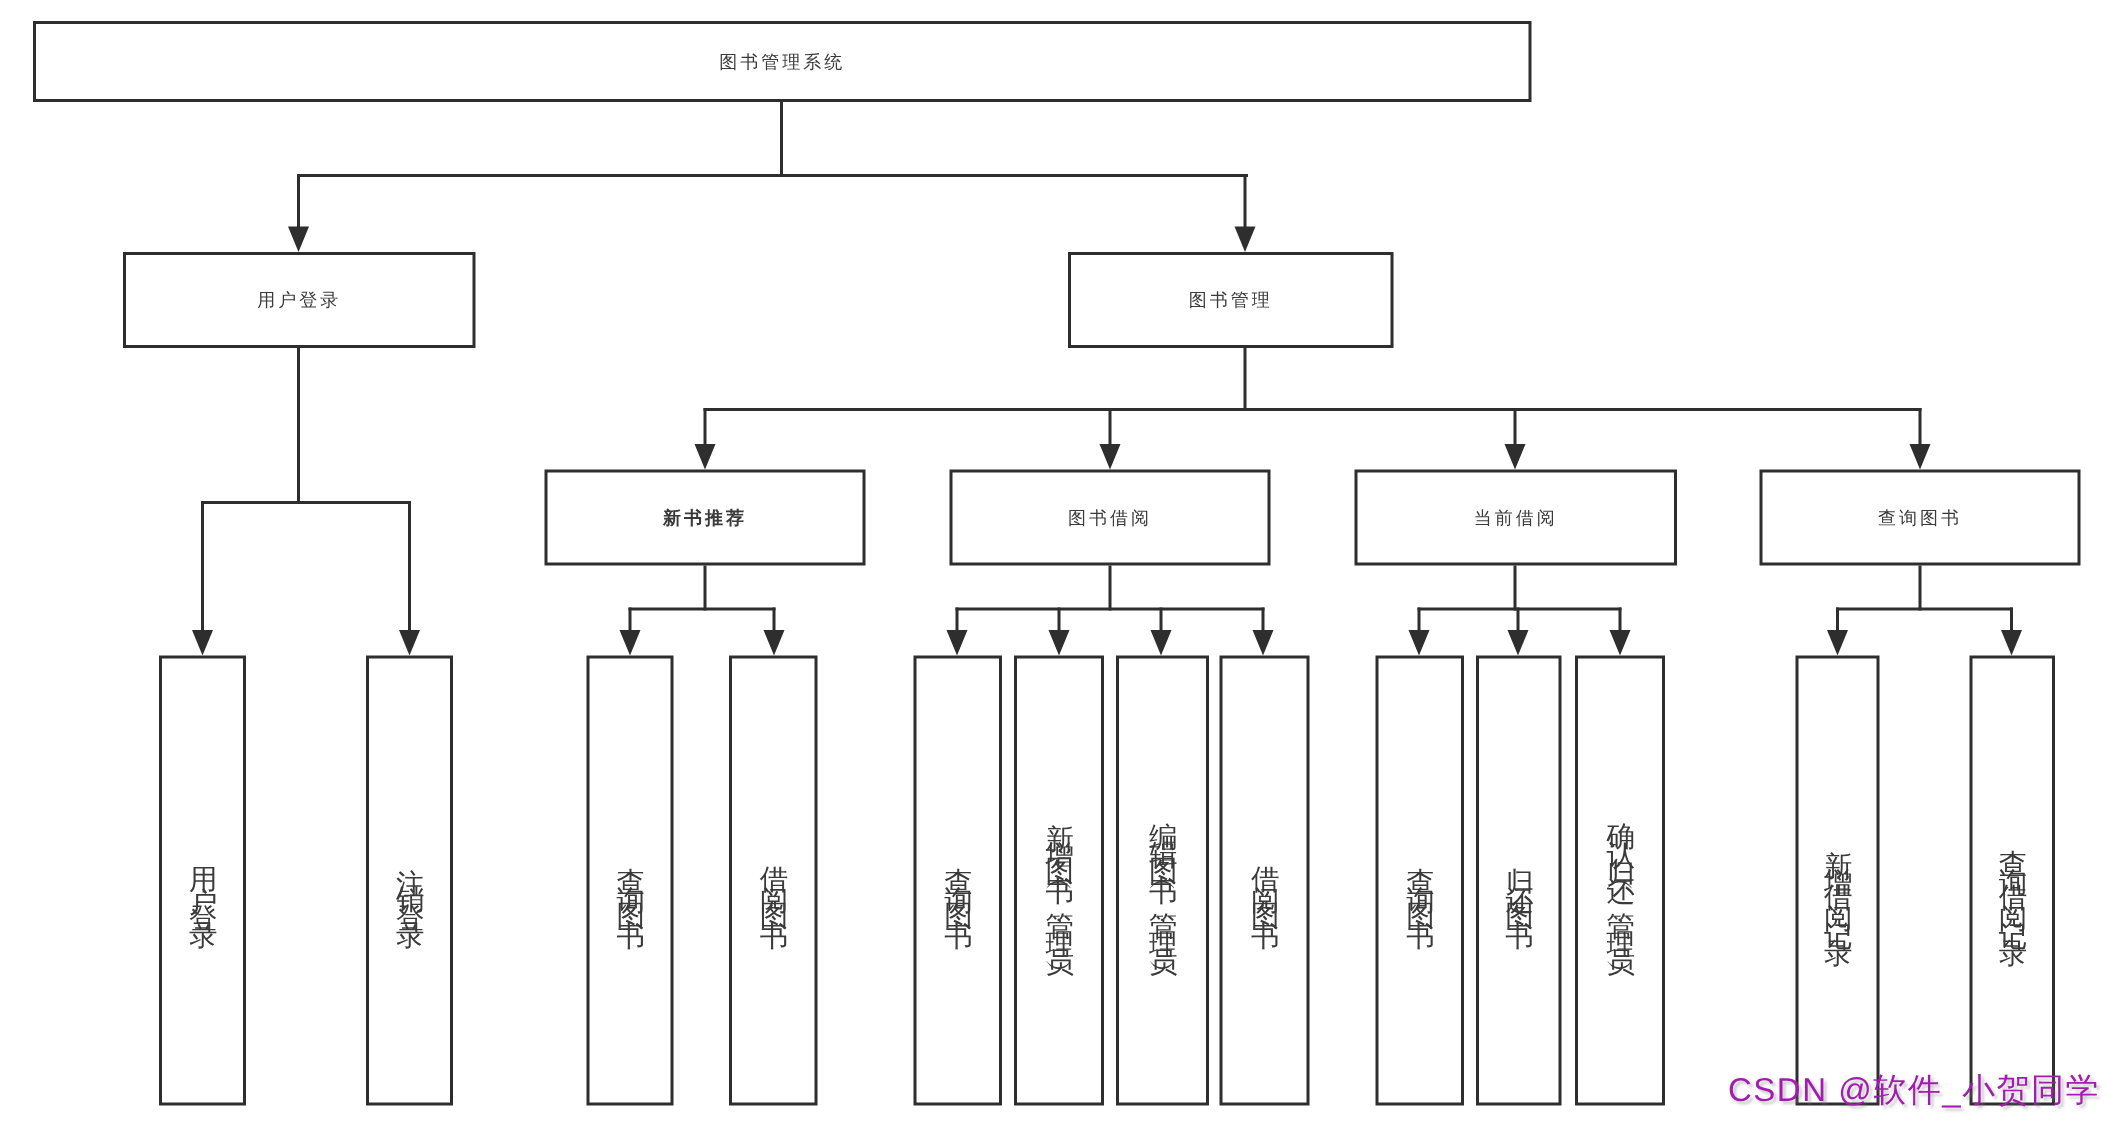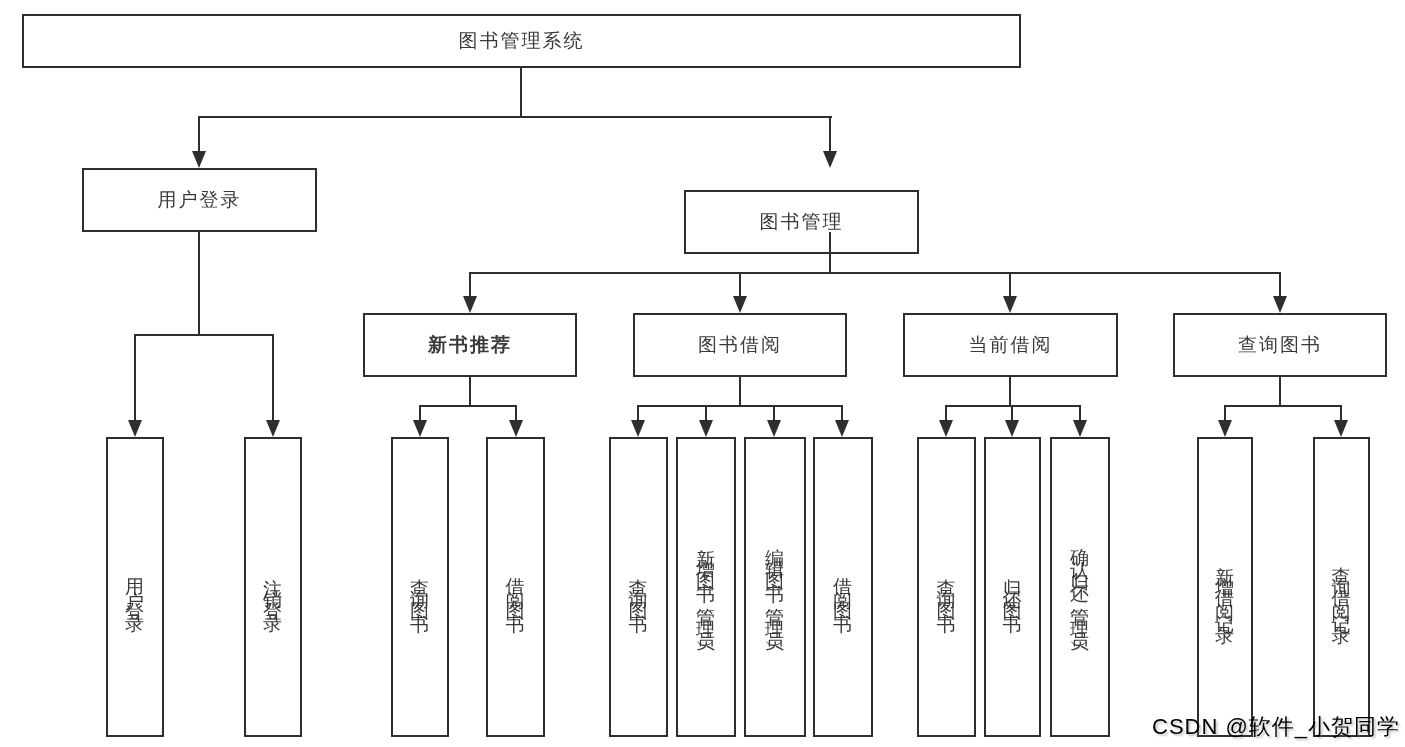--- a/index.html
+++ b/index.html
@@ -19,21 +19,21 @@
   .node {
     position: absolute;
     box-sizing: border-box;
     border: 2px solid #2e2e2e;
     background: #ffffff;
     display: flex;
     align-items: center;
     justify-content: center;
   }
   .hlabel {
-    font-size: 19px;
+    font-size: 12px;
     letter-spacing: 2px;
     color: #3a3a3a;
     white-space: nowrap;
   }
   .vleaf span.vlabel {
     writing-mode: vertical-rl;
     text-orientation: mixed;
     font-size: 19px;
     letter-spacing: 12px;
     color: #3a3a3a;
@@ -50,39 +50,39 @@
     border-left: 7px solid transparent;
     border-right: 7px solid transparent;
     border-top: 17px solid #2e2e2e;
   }
   .watermark {
     position: absolute;
     left: 1152px;
     top: 712px;
     font-size: 22px;
     letter-spacing: 1px;
-    color: #000000;
+    color: #a21caf;
     text-shadow: 2px 2px 2px rgba(130,130,130,0.45);
     white-space: nowrap;
   }
 </style>
 </head>
 <body>
 
 <div class="canvas">
 
   <div class="node" style="left:22px; top:14px; width:999px; height:54px;">
     <span class="hlabel">图书管理系统</span>
   </div>
 
   <div class="node" style="left:82px; top:168px; width:235px; height:64px;">
     <span class="hlabel">用户登录</span>
   </div>
 
-  <div class="node" style="left:684px; top:168px; width:235px; height:64px;margin-top:22px;">
+  <div class="node" style="left:712px; top:168px; width:217px; height:64px;">
     <span class="hlabel">图书管理</span>
   </div>
 
   <div class="node" style="left:363px; top:313px; width:214px; height:64px;font-weight:bold;">
     <span class="hlabel">新书推荐</span>
   </div>
 
   <div class="node" style="left:903px; top:313px; width:215px; height:64px;">
     <span class="hlabel">当前借阅</span>
   </div>

